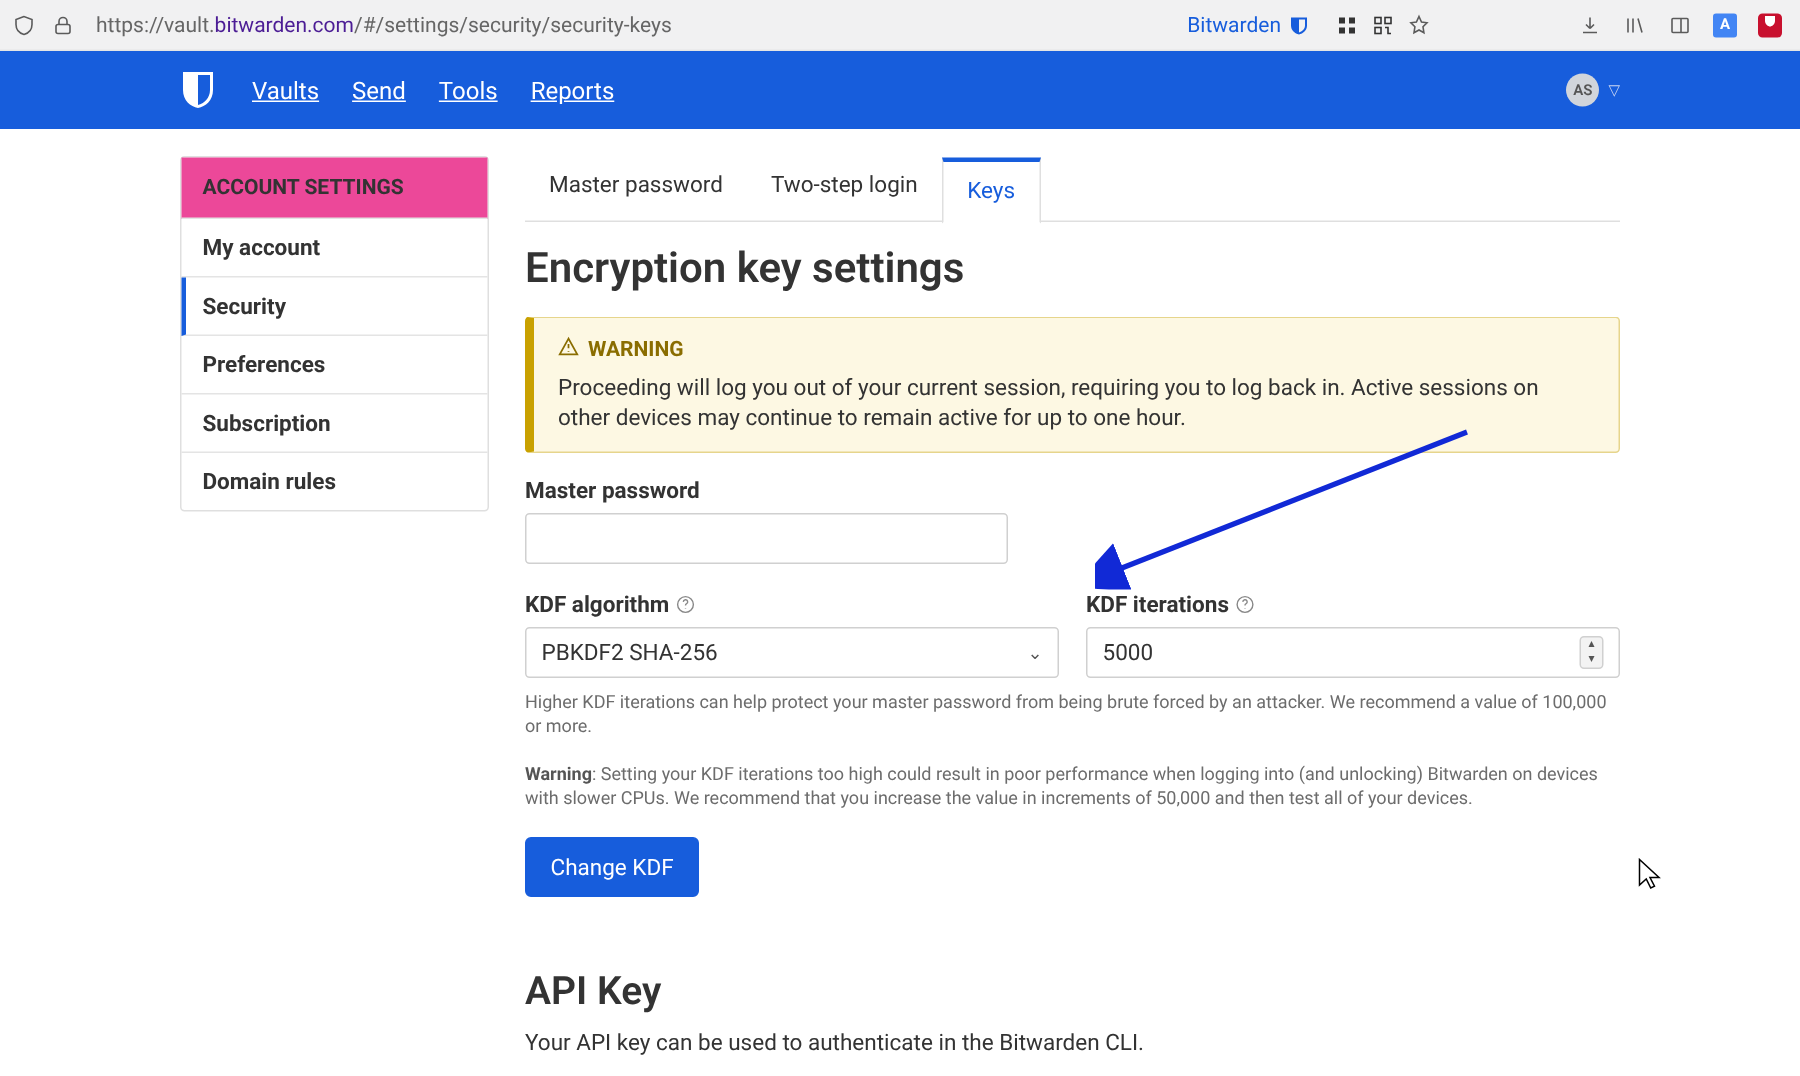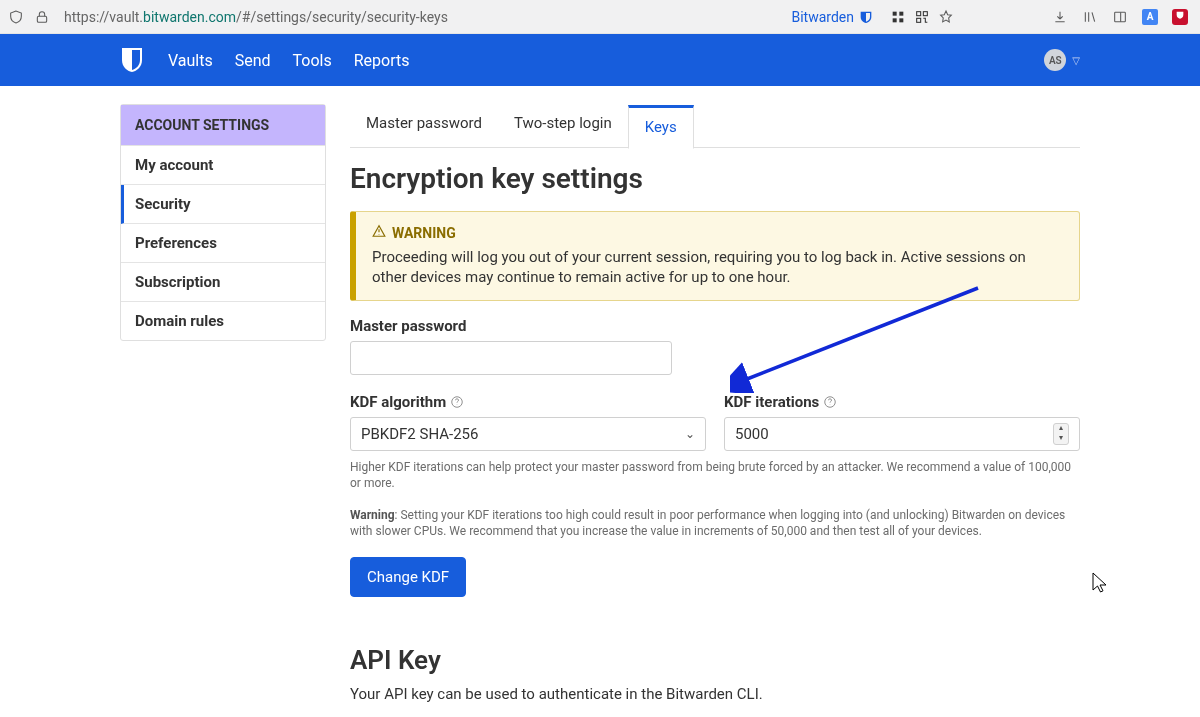--- a/index.html
+++ b/index.html
@@ -3,42 +3,42 @@
 <meta charset="utf-8">
 <style>
   * { box-sizing: border-box; margin: 0; padding: 0; }
   body { font-family: -apple-system, BlinkMacSystemFont, "Segoe UI", Roboto, "Helvetica Neue", Arial, sans-serif; font-size: 14px; color: #333; background: #fff; }
   
   
   .browser-bar { height: 34px; background: #f1f1f2; display: flex; align-items: center; padding: 0 8px; gap: 8px; border-bottom:1px solid #e5e5e5;}
   .browser-bar .left-icons { display:flex; gap:10px; align-items:center; color:#5b5b5b;}
   .browser-bar .url { flex: 1; color:#666; font-size: 14px; padding-left: 6px; display:flex; align-items:center; }
   .browser-bar .right-icons { display:flex; gap:14px; align-items:center; color:#5b5b5b; padding-right:4px;}
-  .url .domain { color:#0f766e;text-align:center; }
+  .url .domain { color:#4c1d95;text-align:center; }
   .ext-badge { display:flex; align-items:center; gap:4px; margin-left: 8px; }
   .ext-badge .bw-text { color:#175ddc;margin-left:20px; }
   .icon-svg { width:16px; height:16px; }
   .ri { display:inline-flex; align-items:center; justify-content:center; }
   .ublock { width:16px; height:16px; background:#c8102e; color:#fff; border-radius:3px; font-size:10px; font-weight:700; line-height:16px; text-align:center; }
   .translate-box { width:16px; height:16px; background:#4285f4; color:#fff; border-radius:2px; font-size:10px; font-weight:700; line-height:16px; text-align:center; }
   
   
   .topnav { background:#175ddc; height:52px; display:flex; align-items:center; color:#fff; }
   .nav-inner { width: 960px; margin: 0 auto; display:flex; align-items:center; }
   .nav-logo { margin-right: 24px; display:flex; align-items:center; }
-  .nav-links { display:flex; gap:22px; }
+  .nav-links { display:flex; gap:22px;text-decoration:underline; }
   .nav-link { color:#fff; font-size:16px; cursor:pointer; }
   .nav-right { margin-left:auto; display:flex; align-items:center; gap:6px; }
   .avatar { width:22px; height:22px; border-radius:50%; background:#d1d5db; color:#555; font-size:10px; display:flex; align-items:center; justify-content:center; font-weight:600; }
   .caret { font-size:10px; color:#cbd6f2; }
   
   
   .page { width: 960px; margin: 0 auto; display:flex; gap:24px; padding-top: 18px; }
   .sidebar { width: 206px; border:1px solid #dfdfdf; border-radius:3px; align-self:flex-start; }
-  .sidebar-header { padding: 12px 14px; font-weight:700; font-size:14px; border-bottom:1px solid #e4e4e4; background:#c4b5fd;}
+  .sidebar-header { padding: 12px 14px; font-weight:700; font-size:14px; border-bottom:1px solid #e4e4e4; background:#ec4899;}
   .sidebar-item { padding: 10px 14px; font-size:15px; border-bottom:1px solid #e4e4e4; cursor:pointer;font-weight:bold; }
   .sidebar-item:last-child { border-bottom:none; }
   .sidebar-item.active { font-weight:700; border-left:3px solid #175ddc; padding-left:11px; }
   
   .main { flex:1; min-width:0; }
   .tabs { display:flex; border-bottom:1px solid #dfdfdf; margin-bottom: 14px; }
   .tab { padding: 10px 16px 12px; font-size:15px; color:#333; cursor:pointer; }
   .tab.active { color:#175ddc; border-top:3px solid #175ddc; border-left:1px solid #dfdfdf; border-right:1px solid #dfdfdf; background:#fff; position:relative; top:1px; border-bottom:1px solid #fff; margin-bottom:-1px; }
   
   h1.section-title { font-size: 28px; font-weight:600; margin-bottom: 16px; }

